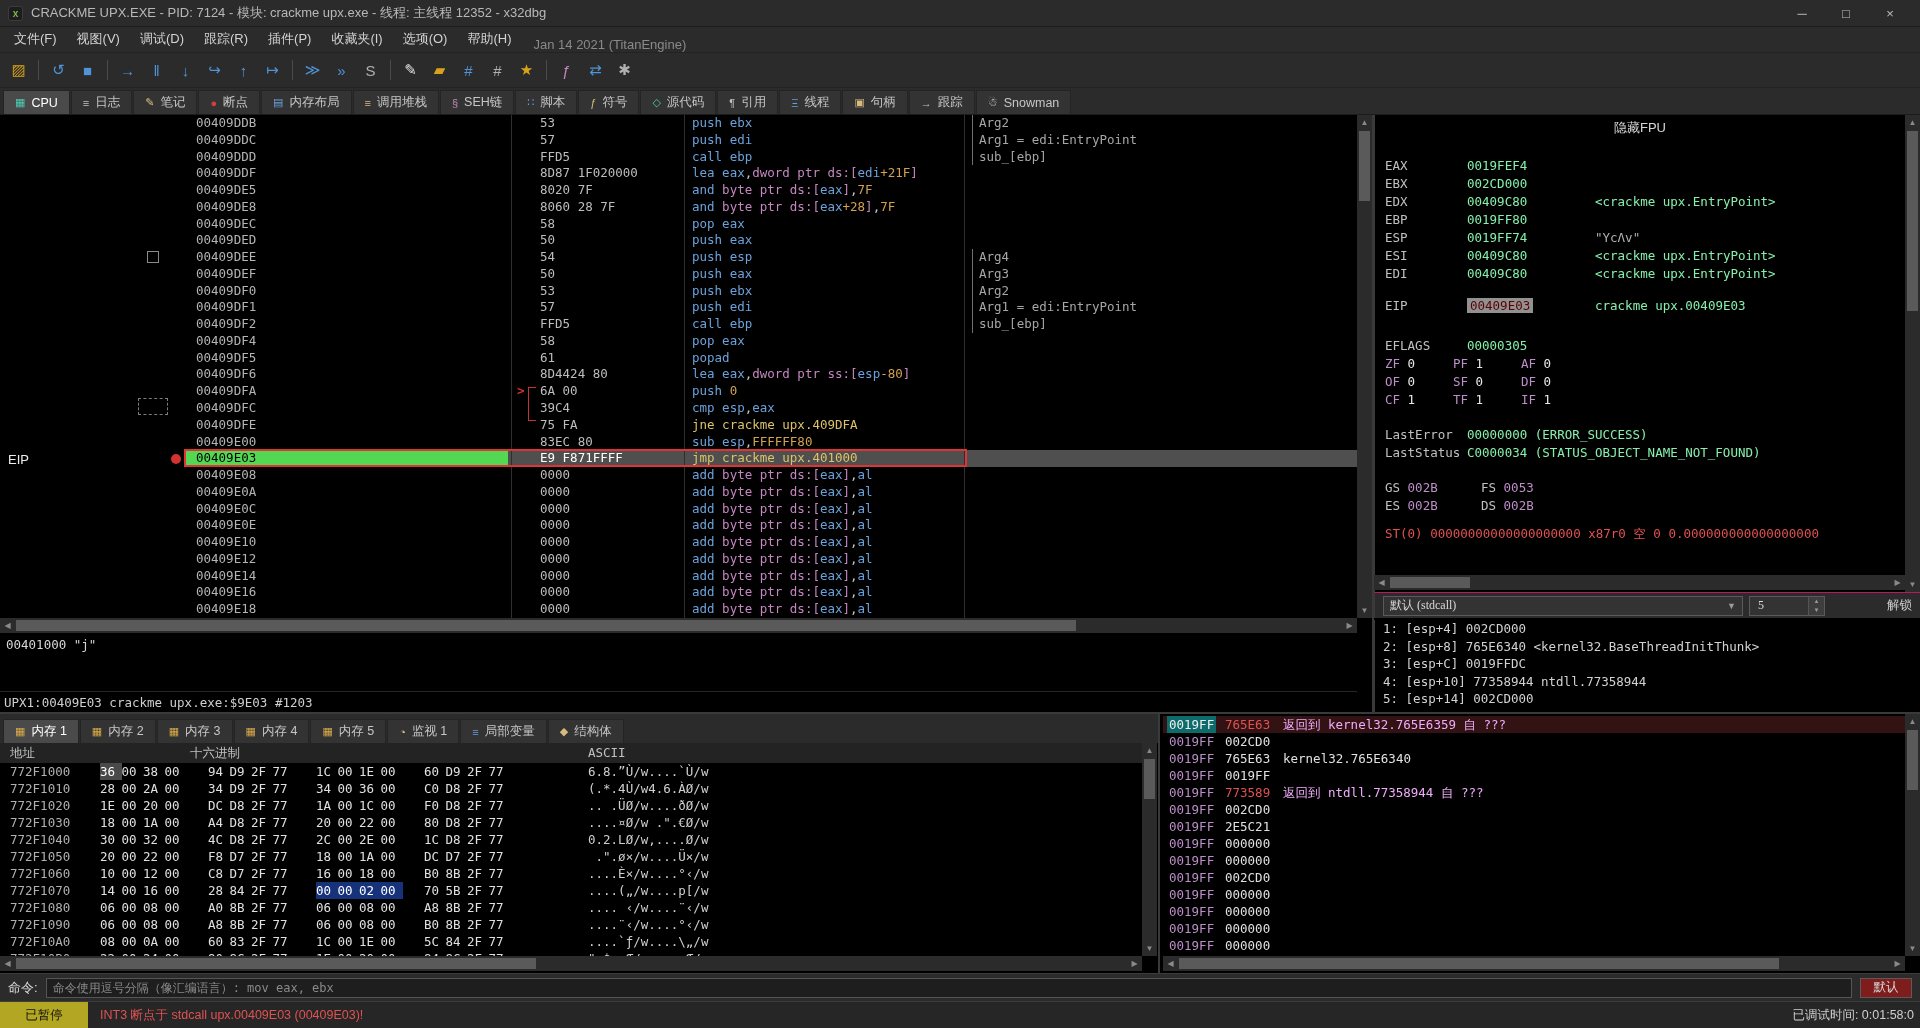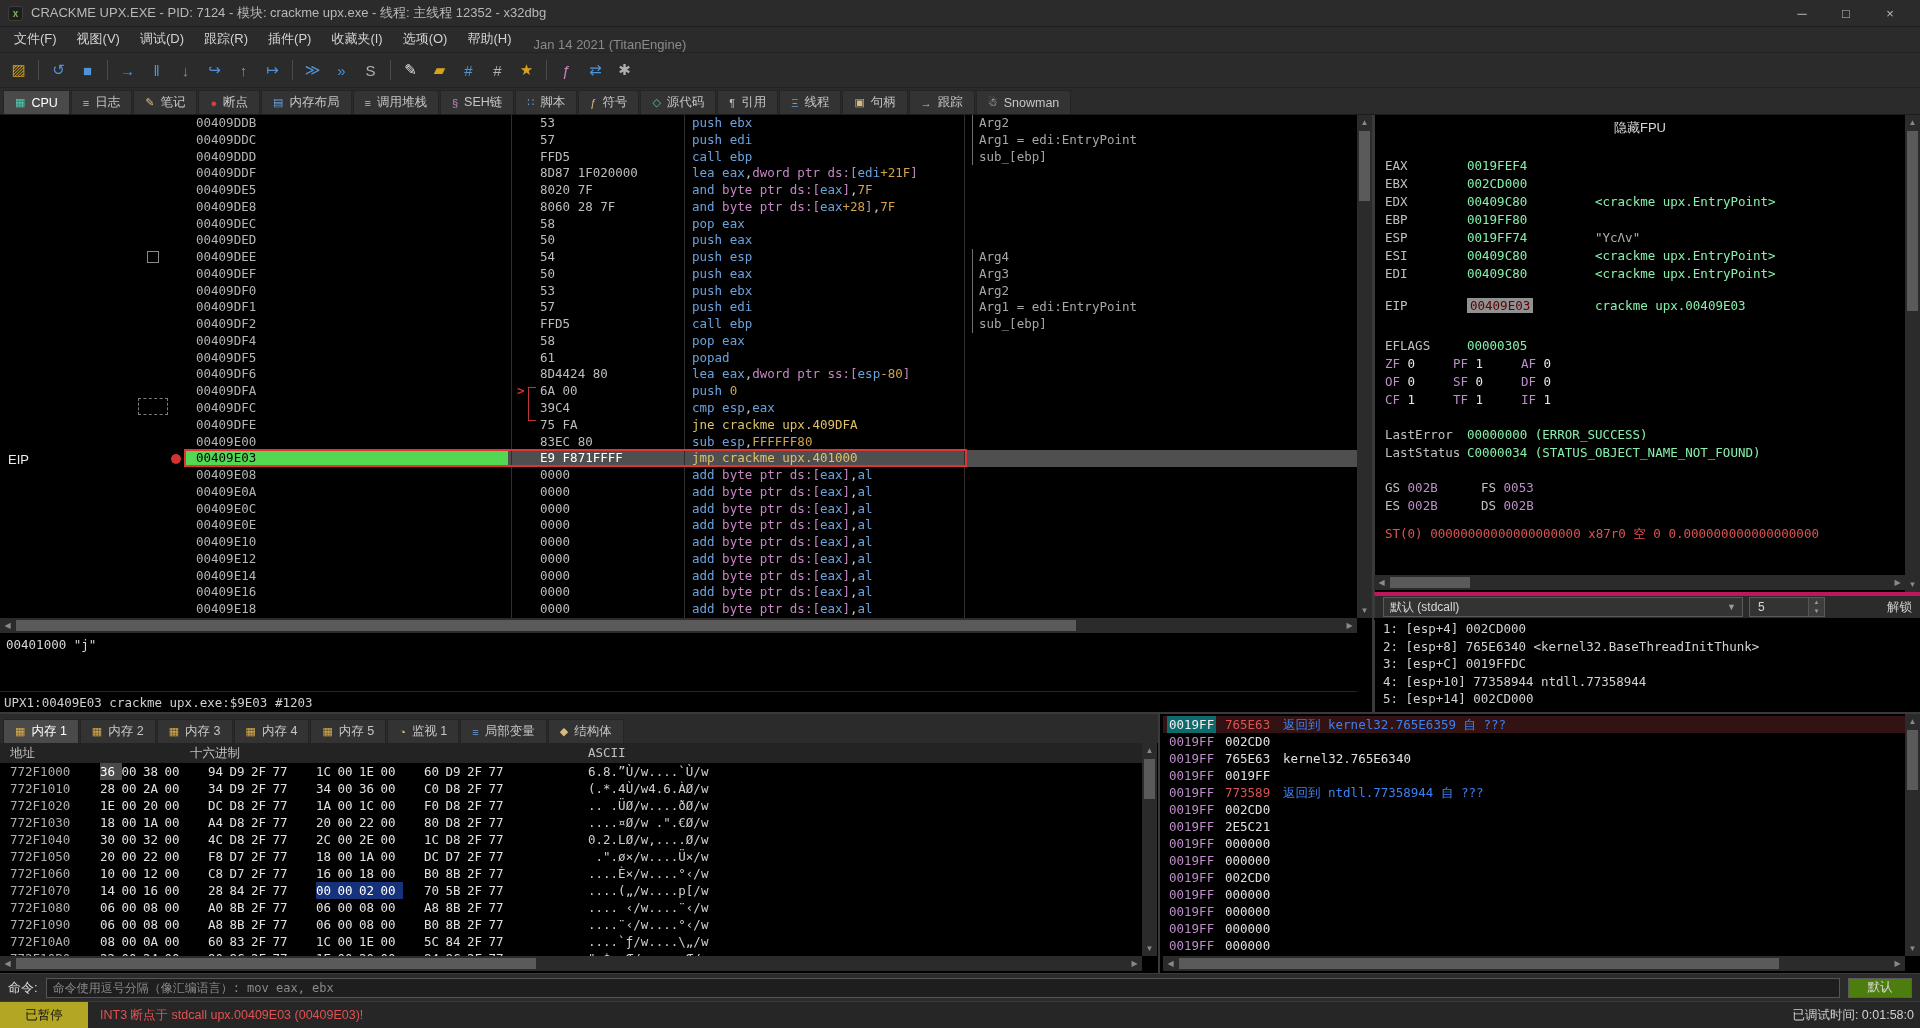--- a/index.html
+++ b/index.html
@@ -57,21 +57,21 @@
 .regrow{height:18px;line-height:18px;padding-left:10px;white-space:pre;}
 .rname{display:inline-block;width:82px;color:#c0c0c0;}
 .vslot{display:inline-block;min-width:128px;}
 .rv-red{color:#86efac}.rv-gray{color:#b0b0b0}
 .rv-eip{background:#919191;color:#5c0000;padding:0 3px;}
 .fpair{display:inline-block;width:68px;}
 .fpair.seg{width:96px;}
 .fpair .fn{color:#bd8fc9}.fpair .fv{color:#e8e8e8}
 .fpair.seg .fn{color:#c0c0c0}.fpair.seg .fv{color:#bd8fc9}
 .clipline{height:18px;line-height:18px;padding-left:10px;color:#e05252;white-space:pre;overflow:hidden;}
-.args-header{position:absolute;left:1374px;top:592px;width:546px;height:26px;background:#2b2b2b;border-left:1px solid #3a3a3a;border-top:4px solid #be185d;display:flex;align-items:center;padding:0 8px;gap:6px;}
+.args-header{position:absolute;left:1374px;top:592px;width:546px;height:26px;background:#2b2b2b;border-left:1px solid #3a3a3a;border-top:1px solid #be185d;display:flex;align-items:center;padding:0 8px;gap:6px;font-family:Liberation Serif, serif;}
 .cc-select{width:360px;height:20px;background:#333;border:1px solid #5a5a5a;color:#d8d8d8;display:flex;align-items:center;padding:0 6px;font-size:12px;}
 .cc-select .caret{margin-left:auto;color:#9a9a9a;font-size:9px;}
 .spinner{width:76px;height:20px;background:#333;border:1px solid #5a5a5a;color:#d8d8d8;display:flex;align-items:center;padding-left:8px;position:relative;font-size:12px;}
 .spin-btns{position:absolute;right:0;top:0;width:16px;height:18px;display:flex;flex-direction:column;}
 .spin-btns span{flex:1;font-size:6px;color:#9a9a9a;text-align:center;line-height:9px;background:#3d3d3d;border-left:1px solid #555;}
 .unlock{margin-left:auto;color:#d0d0d0;font-size:12.5px;}
 #args-rows{position:absolute;left:1374px;top:620px;width:531px;height:93px;background:#000;border-left:1px solid #3a3a3a;font-family:"DejaVu Sans Mono",monospace;font-size:12.5px;}
 .argrow{height:17.5px;line-height:17.5px;padding-left:8px;color:#d2d2d2;white-space:pre;}
 
 
@@ -88,41 +88,41 @@
 .masc{position:absolute;left:588px;color:#cfcfcf;}
 .vline-dock{position:absolute;left:1158px;top:713px;width:2px;height:260px;background:#3a3a3a;}
 #stack-rows{position:absolute;left:1163px;top:716px;width:742px;height:238px;background:#000;overflow:hidden;font-family:"DejaVu Sans Mono",monospace;font-size:12.5px;}
 .srow{position:relative;height:17px;line-height:17px;white-space:pre;}
 .srow.hl{background:#321212;}
 .saddr{position:absolute;left:6px;color:#bd8fc9;}
 .saddr.sp{background:#0e6b6b;color:#f0f0f0;padding:0 2px;left:4px;}
 .sval{position:absolute;left:62px;color:#e0e0e0;}
 .sval.red{color:#e05252;}
 .scmt{position:absolute;left:120px;color:#e0e0e0;}
-.scmt.red{color:#3b82f6;}
+.scmt.red{color:#f0abfc;}
 
 
 .sb{position:absolute;background:#2b2b2b;z-index:8;}
 .sbv{width:15px;}.sbh{height:15px;}
 .sb .arr{position:absolute;width:15px;height:15px;color:#8a8a8a;font-size:8px;text-align:center;line-height:15px;}
 .sbv .arr.up{top:0;left:0}.sbv .arr.down{bottom:0;left:0}
 .sbh .arr.left{left:0;top:0}.sbh .arr.right{right:0;top:0}
 .sbv .arr.up::before{content:"▲"}.sbv .arr.down::before{content:"▼"}
 .sbh .arr.left::before{content:"◀"}.sbh .arr.right::before{content:"▶"}
 .thumb{position:absolute;background:#5a5a5a;}
 .sbv .thumb{left:2px;right:2px;}
 .sbh .thumb{top:2px;bottom:2px;}
 .vline-main{position:absolute;left:1372px;top:115px;width:2px;height:598px;background:#3a3a3a;}
 
 
 .cmd-row{position:absolute;left:0;top:973px;width:1920px;height:28px;background:#2b2b2b;border-top:1px solid #3c3c3c;display:flex;align-items:center;padding:0 8px;gap:8px;}
 .cmd-label{color:#d8d8d8;}
 .cmd-input{flex:1;height:20px;background:#1e1e1e;border:1px solid #555;color:#ddd;font-family:"DejaVu Sans Mono",monospace;font-size:12px;padding:0 6px;}
 .cmd-input::placeholder{color:#8a8a8a;}
-.cmd-default{width:64px;height:20px;background:#4d7c0f;border:1px solid #5a5a5a;color:#d8d8d8;display:flex;align-items:center;justify-content:center;font-size:12.5px;}
+.cmd-default{width:52px;height:20px;background:#7f1d1d;border:1px solid #5a5a5a;color:#d8d8d8;display:flex;align-items:center;justify-content:center;font-size:12.5px;}
 .statusbar{position:absolute;left:0;top:1001px;width:1920px;height:27px;background:#262626;border-top:1px solid #3c3c3c;display:flex;align-items:center;}
 .status-state{width:88px;height:100%;background:#b3a622;color:#111;display:flex;align-items:center;justify-content:center;font-size:12.5px;}
 .status-msg{color:#e05252;margin-left:12px;font-size:12.5px;}
 .status-time{margin-left:auto;margin-right:6px;color:#cfcfcf;font-size:12.5px;}
 </style>
 </head>
 <body>
 
 <div class="titlebar">
   <span class="app-icon">x</span>

